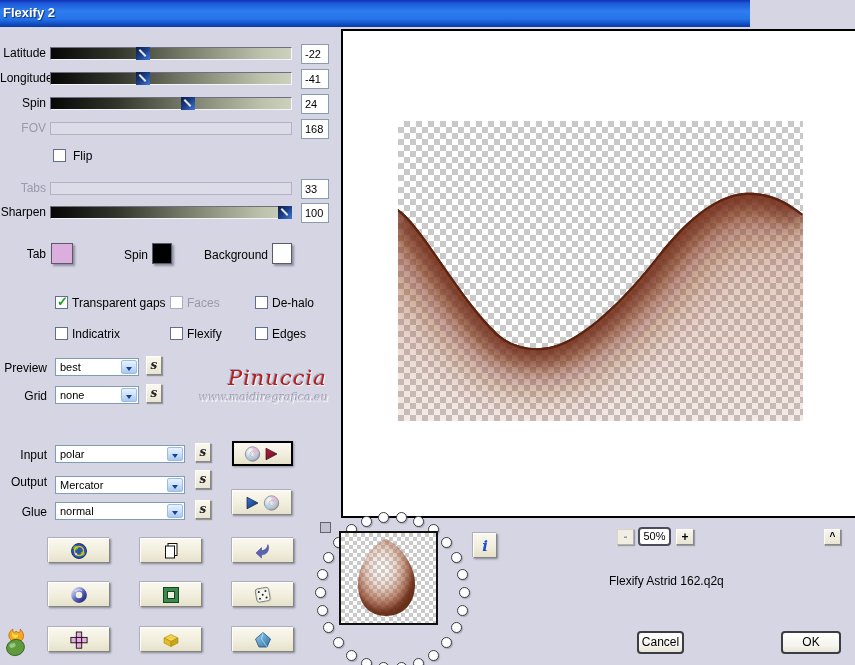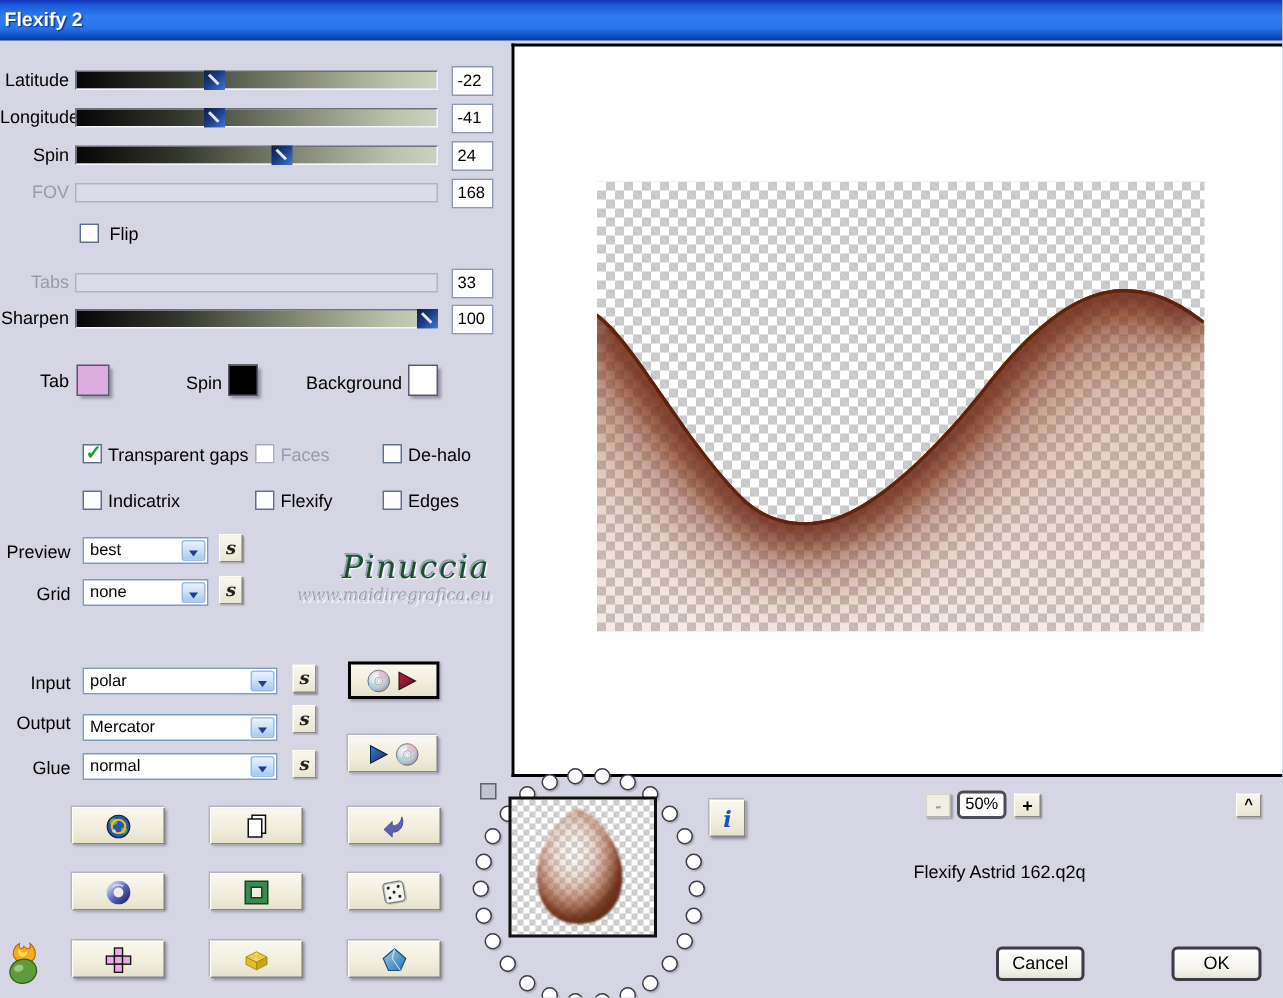--- a/index.html
+++ b/index.html
@@ -7,21 +7,21 @@
     width:855px;height:665px;position:relative;overflow:hidden;
     background:#d5d5e3;
     font-family:"Liberation Sans",sans-serif;
     font-size:12px;color:#000;
     -webkit-font-smoothing:antialiased;
   }
   .abs{position:absolute;}
 
   
   .titlebar{
-    left:0;top:0;width:855px;height:27px;
+    left:0;top:0;width:750px;height:27px;
     background:linear-gradient(180deg,#1430b8 0%,#1b5ad6 12%,#2f7df0 42%,#2673ea 70%,#0f4cc0 90%,#0a3aa0 100%);
   }
   .titlebar .title{
     position:absolute;left:3px;top:5px;color:#fff;font-size:13px;font-weight:bold;
     text-shadow:1px 1px 1px rgba(0,0,40,.6);
   }
 
   
   .preview-box{
     left:341px;top:29px;width:514px;height:489px;background:#fff;
@@ -100,21 +100,21 @@
     background:linear-gradient(180deg,#faf8ef,#e9e5d2);
     border:1px solid;border-color:#fdfcf6 #8a8a7c #8a8a7c #fdfcf6;
     box-shadow:1px 1px 1px rgba(80,80,100,.5);
     font-family:"DejaVu Serif",serif;font-style:italic;font-weight:bold;
     font-size:12px;text-align:center;line-height:17px;color:#222;
   }
 
   
   .wm1{
     left:228px;top:366px;font-family:"DejaVu Serif",serif;font-style:italic;
-    font-size:21px;color:#14532d;
+    font-size:21px;color:#b91c1c;
     text-shadow:-1px -1px 0 #9c9cb0,1px 1px 1px #ffffff;
     letter-spacing:1px;
   }
   .wm2{
     left:199px;top:391px;font-family:"DejaVu Serif",serif;font-style:italic;
     font-size:11px;color:#ccccdc;
     text-shadow:-1px -1px 0 #9c9cb0,1px 1px 1px #ffffff;
   }
 
   
@@ -498,14 +498,14 @@
 </div>
 <div class="xbtn info-btn">i</div>
 
 <div class="mini-btn dis" style="left:617px;top:529px;width:17px">-</div>
 <div class="abs zoom-level">50%</div>
 <div class="mini-btn" style="left:676px;top:529px">+</div>
 <div class="mini-btn" style="left:824px;top:529px;width:17px;font-size:10px">^</div>
 
 <div class="abs preset-name">Flexify Astrid 162.q2q</div>
 
-<div class="dlg-btn" style="left:664px;top:631px;width:59px">Cancel</div>
+<div class="dlg-btn" style="left:637px;top:631px;width:47px">Cancel</div>
 <div class="dlg-btn" style="left:781px;top:631px">OK</div>
 
 </body></html>

